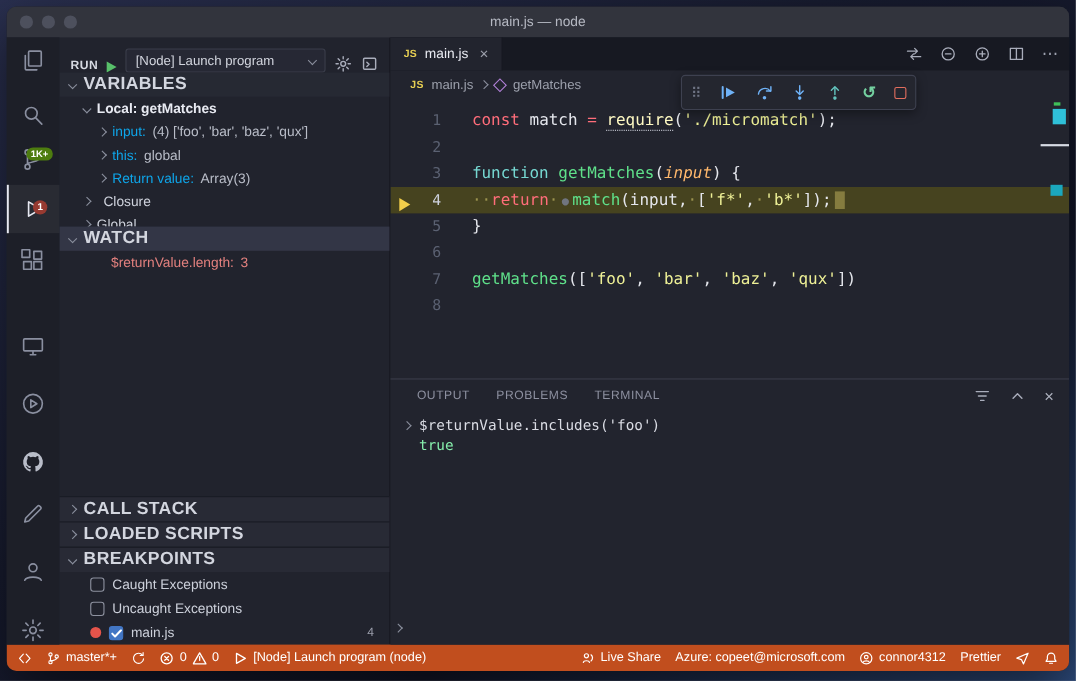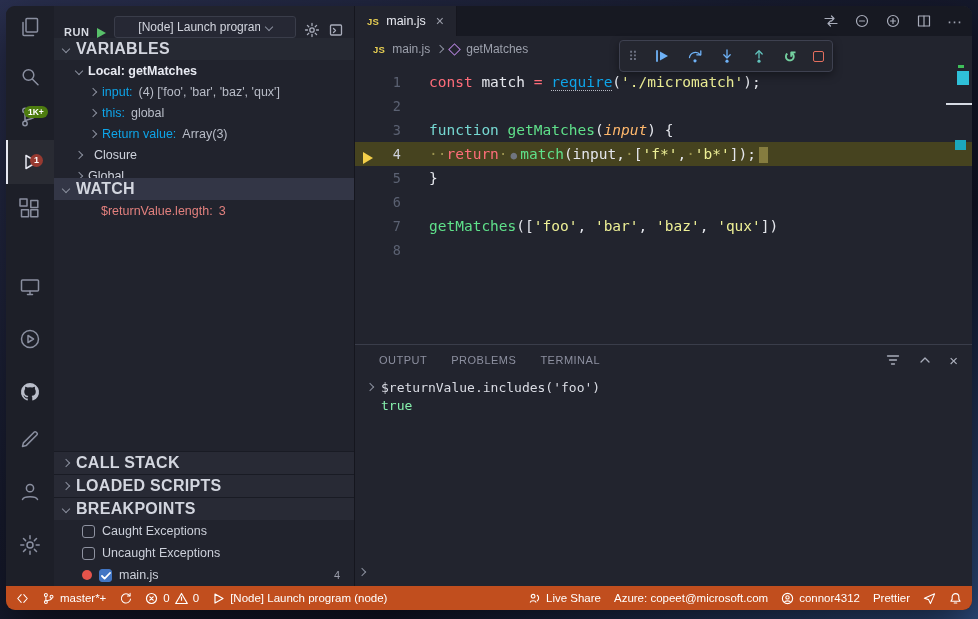--- a/index.html
+++ b/index.html
@@ -24,21 +24,21 @@
   .act-icon.filled svg{fill:currentColor;stroke:none;}
   .act-active-bg{position:absolute;left:0;top:134px;width:48px;height:44px;background:rgba(255,255,255,.055);border-left:2px solid #e7e9f2;box-sizing:border-box;}
   .act-icon.active{color:#e7e9f2;}
   .badge{position:absolute;background:#4d7c0f;color:#fff;font-size:8.5px;font-weight:bold;border-radius:8px;padding:1.5px 4px;line-height:1.1;z-index:3;}
   .badge.round{background:#973a31;border-radius:50%;width:13px;height:13px;display:flex;align-items:center;justify-content:center;padding:0;font-size:9px;}
   
   .sidebar{width:300px;background:#21232d;flex:0 0 auto;display:flex;flex-direction:column;font-size:12.5px;color:#ccd0da;border-right:1px solid #15161e;min-height:0;}
   .runbar{height:32px;display:flex;align-items:flex-end;padding:0 10px;gap:8px;flex:0 0 auto;}
   .run-label{font-size:11px;font-weight:bold;color:#d7dae2;letter-spacing:.5px;}
   .play-tri{width:0;height:0;border-left:9px solid #58c06a;border-top:5.5px solid transparent;border-bottom:5.5px solid transparent;}
-  .cfg{flex:1;display:flex;align-items:center;gap:6px;background:#262834;border:1px solid #3a3d4a;border-radius:3px;height:20px;padding:0 23px;font-size:12px;color:#d2d5de;min-width:0;}
+  .cfg{flex:1;display:flex;align-items:center;gap:6px;background:#262834;border:1px solid #3a3d4a;border-radius:3px;height:20px;padding:0 8px;font-size:12px;color:#d2d5de;min-width:0;}
   .cfg-label{flex:1;white-space:nowrap;overflow:hidden;}
   .icon16{width:16px;height:16px;color:#a9adbb;flex:0 0 auto;}
   .icon16 svg{width:16px;height:16px;display:block;fill:none;stroke:currentColor;stroke-width:1.3;stroke-linecap:round;stroke-linejoin:round;}
   .chev{display:inline-block;width:5px;height:5px;border-right:1.4px solid #8a8f9d;border-bottom:1.4px solid #8a8f9d;flex:0 0 auto;}
   .chev.right{transform:rotate(-45deg);}
   .chev.down{transform:rotate(45deg);}
   .chev.none{border:none;width:5px;}
   .sec-h{height:22px;display:flex;align-items:center;gap:7px;padding:0 9px;font-size:16px;font-weight:bold;color:#d3d6df;letter-spacing:.3px;flex:0 0 auto;background:#262933;}
   .sec-h.selected{background:#333646;}
   .sec-h.bottom{background:#282a35;border-top:1px solid #191b24;}
@@ -76,21 +76,21 @@
   .cline.current .lnum{color:#cdd1dc;}
   .dbg-arrow{position:absolute;left:8px;top:6px;width:0;height:0;border-left:10px solid #f3cf4a;border-top:6px solid transparent;border-bottom:6px solid transparent;}
   .ctext{padding-left:24px;}
   .tk-kw{color:#ff6d7a;}
   .tk-cy{color:#76d8d2;}
   .tk-fn{color:#5fe08a;}
   .tk-param{color:#ffb86c;font-style:italic;}
   .tk-str{color:#eef096;}
   .tk-pun{color:#e4e6ec;}
   .tk-fg{color:#e4e6ec;}
-  .tk-req{color:#0ea5e9;border-bottom:1.5px dotted #b7bac4;}
+  .tk-req{color:#fef9c3;border-bottom:1.5px dotted #b7bac4;}
   .tk-ws{color:#9b934f;}
   .tk-bpdot{color:#70757f;font-size:11px;padding:0 3px;}
   .tk-endmark{display:inline-block;width:9px;height:16px;background:#857c3f;margin-left:3px;vertical-align:middle;}
   .mm{position:absolute;}
   
   .panel{flex:0 0 auto;height:241px;border-top:1px solid #3a3d4a;display:flex;flex-direction:column;position:relative;justify-content:flex-end;}
   .panel-tabs{height:30px;display:flex;align-items:stretch;gap:24px;padding:0 24px;flex:0 0 auto;}
   .ptab{font-size:11px;letter-spacing:.5px;color:#8d90a0;display:flex;align-items:center;border-bottom:1px solid transparent;box-sizing:border-box;}
   .ptab.active{color:#e9ebf3;border-bottom-color:#d0d3e0;}
   .panel-actions{position:absolute;right:14px;top:0;height:30px;display:flex;gap:16px;align-items:center;color:#aeb2bf;}
@@ -102,20 +102,28 @@
   .status{height:24px;background:#c14e1e;display:flex;align-items:center;color:#fff;font-size:11.5px;padding:0 10px;gap:13px;flex:0 0 auto;}
   .sitem{display:flex;align-items:center;gap:5px;white-space:nowrap;}
   .sitem svg{width:13px;height:13px;display:block;fill:none;stroke:#fff;stroke-width:1.2;stroke-linecap:round;stroke-linejoin:round;}
   .push{margin-left:auto;}
 </style>
 </head>
 <body>
 
 <div class="window">
 
+  <div class="titlebar">
+    <div class="lights">
+      <div class="light"></div>
+      <div class="light"></div>
+      <div class="light"></div>
+    </div>
+    <div class="title">main.js — node</div>
+  </div>
 
   <div class="main">
 
     <div class="activity">
       <div class="act-active-bg"></div>
       <span class="act-icon" style="top:9px">
           <svg viewBox="0 0 24 24">
             <rect x="8" y="3.5" width="11.5" height="13.5" rx="1"></rect>
             <path d="M5 7.5v12a1 1 0 0 0 1 1h9.5"></path>
           </svg>

